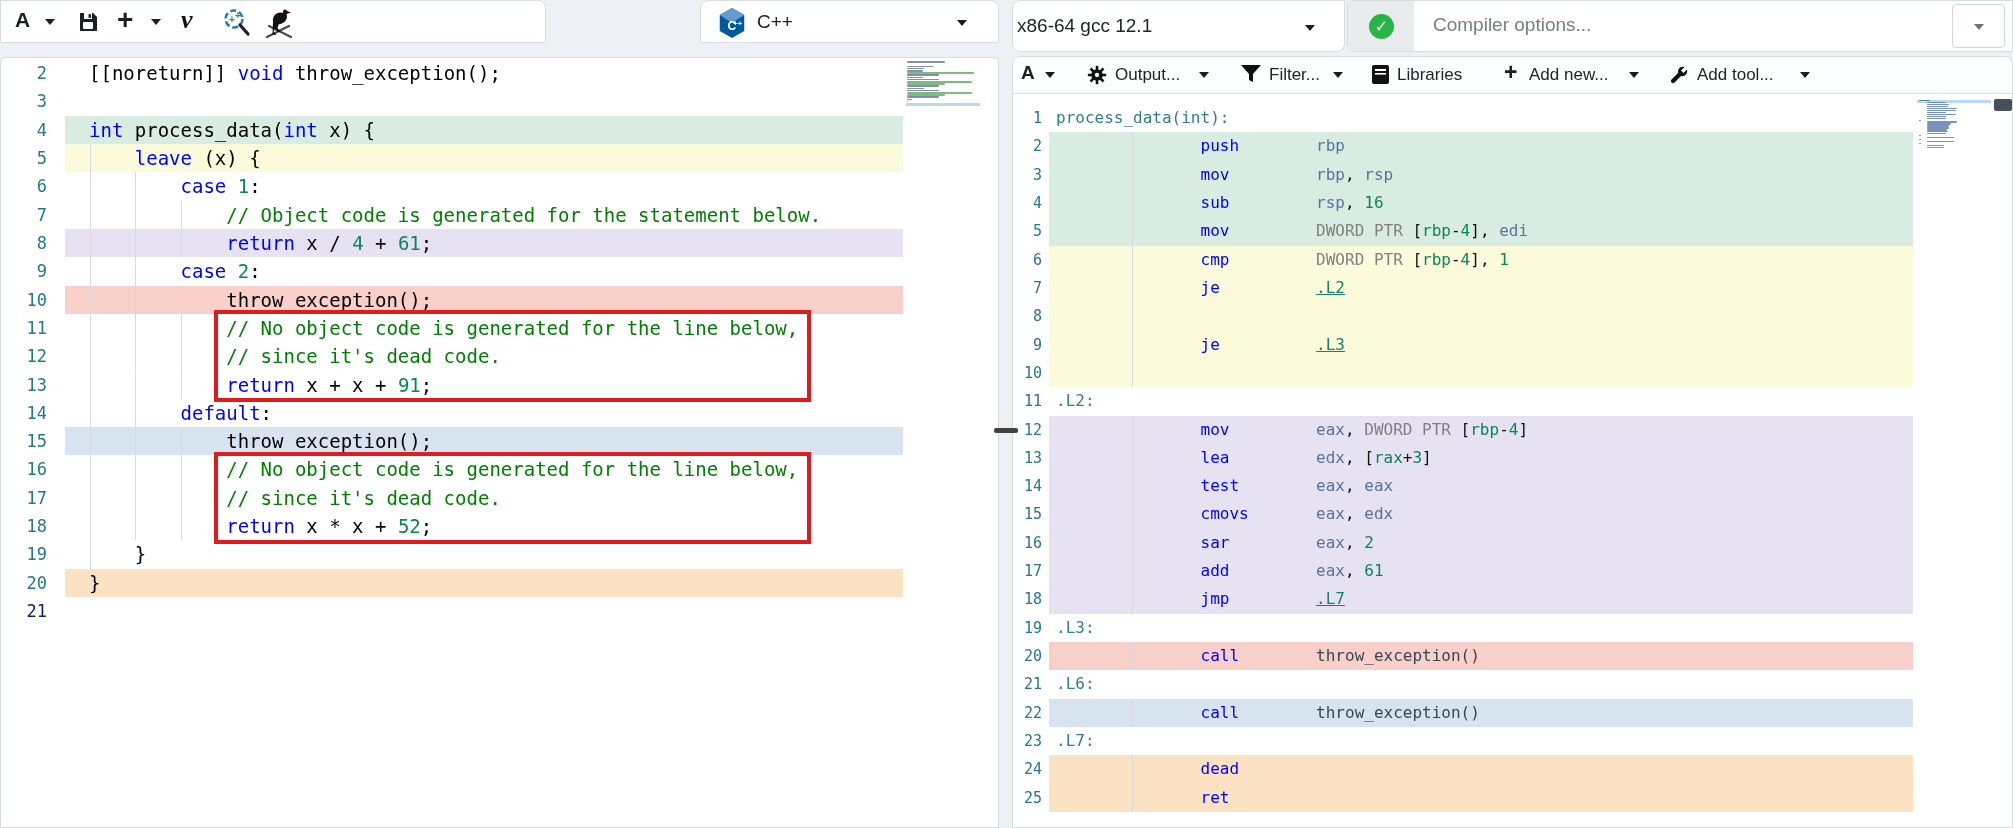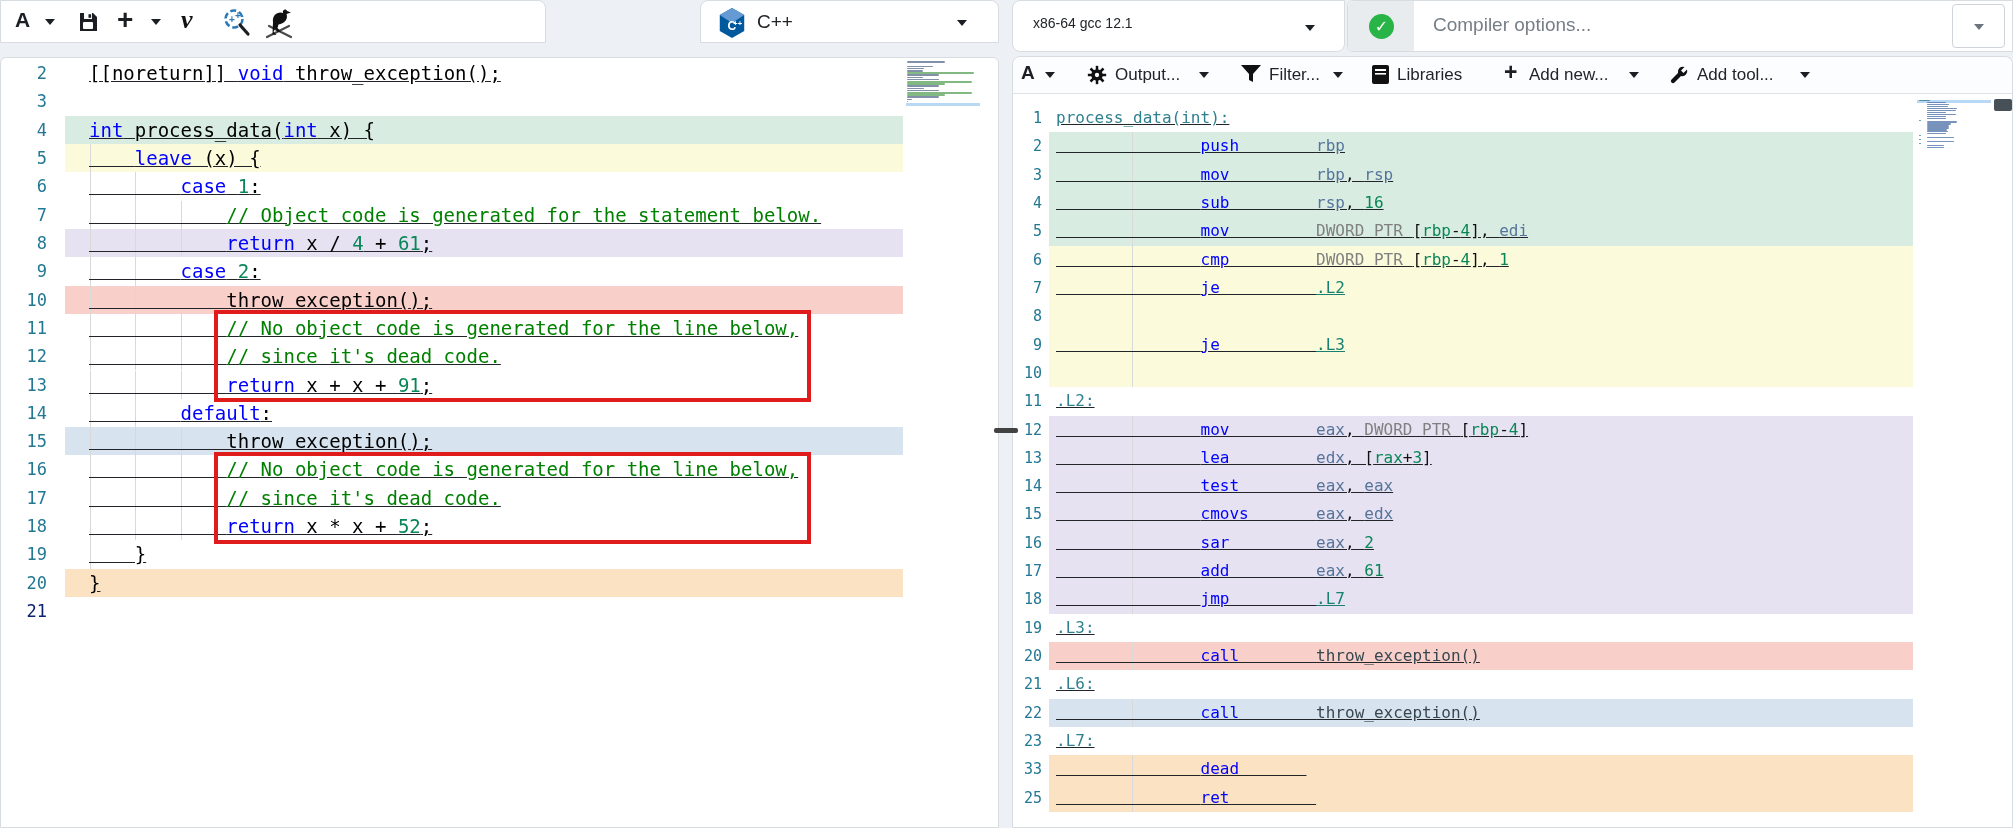--- a/index.html
+++ b/index.html
@@ -10,21 +10,21 @@
     font-family:"Liberation Sans",sans-serif;
     color:#212529;
   }
   .card{position:absolute;background:#fff;border:1px solid #d7dce1;box-sizing:border-box;}
   .abs{position:absolute;}
   .caret{display:inline-block;width:0;height:0;border-left:5px solid transparent;border-right:5px solid transparent;border-top:6px solid #1b1f23;}
   .caret.gray{border-top-color:#6c757d;}
   .tbtxt{font-size:17px;color:#212529;}
   
   .codewrap{position:absolute;overflow:hidden;}
-  .cline{position:absolute;white-space:pre;font-family:"DejaVu Sans Mono",monospace;text-decoration:underline;}
+  .cline{position:absolute;white-space:pre;font-family:"DejaVu Sans Mono",monospace;}
   .src-line{font-size:19px;line-height:28.3px;height:28.3px;left:88px;}
   .asm-line{font-size:16px;line-height:28.3px;height:28.3px;left:43px;}
   .gut{position:absolute;text-align:right;font-family:"DejaVu Sans Mono",monospace;}
   .src-gut{left:8px;width:38px;font-size:17px;line-height:28.3px;}
   .asm-gut{left:0px;width:29px;font-size:15px;line-height:28.3px;}
   .band{position:absolute;height:28.3px;}
   .guide{position:absolute;width:1px;height:28.3px;background:#d9d9d9;}
   
   .k{color:#0000ff}.c{color:#008000}.n{color:#098658}.d{color:#000}
   .op{color:#0000ff}.reg{color:#56749a}.ptr{color:#808080}.num{color:#098658}
@@ -73,21 +73,21 @@
     <polygon points="15,1 28,8.5 28,25.5 15,33 2,25.5 2,8.5" fill="#00589d"></polygon>
     <polygon points="15,1 28,8.5 15,17 2,8.5" fill="#659ad2"></polygon>
     <text x="15" y="24" font-size="13" font-weight="bold" fill="#ffffff" text-anchor="middle" font-family="Liberation Sans,sans-serif">C</text>
     <text x="21" y="20" font-size="8" font-weight="bold" fill="#ffffff" text-anchor="middle" font-family="Liberation Sans,sans-serif">++</text>
   </svg>
   <span class="abs" style="left:56px;top:10px;font-size:19px;">C++</span>
   <span class="abs caret" style="left:256px;top:19px;"></span>
 </div>
 
 <div class="card" style="left:1012px;top:0;width:333px;height:52px;border-radius:8px 0 8px 8px;">
-  <span class="abs" style="left:20px;top:14px;font-size:14px;">x86-64 gcc 12.1</span>
+  <span class="abs" style="left:4px;top:14px;font-size:19px;">x86-64 gcc 12.1</span>
   <span class="abs caret" style="left:292px;top:24px;"></span>
 </div>
 
 <div class="card" style="left:1347px;top:0;width:666px;height:52px;border-radius:6px 0 0 6px;">
   <div class="abs" style="left:0;top:0;width:66px;height:50px;background:#e9ecef;border-radius:6px 0 0 6px;"></div>
   <div class="abs" style="left:21px;top:13px;width:25px;height:25px;border-radius:50%;background:#28b446;color:#fff;text-align:center;font-family:'DejaVu Sans',sans-serif;font-size:16px;font-weight:bold;line-height:25px;">✓</div>
   <div class="abs" style="left:66px;top:0;width:534px;height:50px;background:#fff;">
     <span class="abs phtxt" style="left:19px;top:13px;">Compiler options...</span>
   </div>
   <div class="abs" style="left:604px;top:3px;width:53px;height:44px;border:1px solid #ced4da;border-radius:4px;background:#fff;box-sizing:border-box;">
@@ -330,21 +330,21 @@
     <div class="cline asm-line" style="top: 549.08px;"><span>               </span><span class="op">call        </span><span class="fn">throw_exception()</span></div>
     <div class="gut asm-gut" style="top: 577.4px; color: rgb(35, 120, 147);">21</div>
     <div class="cline asm-line" style="top: 577.4px;"><span class="lbl">.L6:</span></div>
     <div class="band" style="left: 36px; top: 605.72px; width: 864px; background: rgb(215, 228, 239);"></div>
     <div class="gut asm-gut" style="top: 605.72px; color: rgb(35, 120, 147);">22</div>
     <div class="guide" style="left: 119px; top: 605.72px;"></div>
     <div class="cline asm-line" style="top: 605.72px;"><span>               </span><span class="op">call        </span><span class="fn">throw_exception()</span></div>
     <div class="gut asm-gut" style="top: 634.04px; color: rgb(35, 120, 147);">23</div>
     <div class="cline asm-line" style="top: 634.04px;"><span class="lbl">.L7:</span></div>
     <div class="band" style="left: 36px; top: 662.36px; width: 864px; background: rgb(251, 226, 195);"></div>
-    <div class="gut asm-gut" style="top: 662.36px; color: rgb(35, 120, 147);">33</div>
+    <div class="gut asm-gut" style="top: 662.36px; color: rgb(35, 120, 147);">24</div>
     <div class="guide" style="left: 119px; top: 662.36px;"></div>
     <div class="cline asm-line" style="top: 662.36px;"><span>               </span><span class="op">dead       </span></div>
     <div class="band" style="left: 36px; top: 690.68px; width: 864px; background: rgb(251, 226, 195);"></div>
     <div class="gut asm-gut" style="top: 690.68px; color: rgb(35, 120, 147);">25</div>
     <div class="guide" style="left: 119px; top: 690.68px;"></div>
     <div class="cline asm-line" style="top: 690.68px;"><span>               </span><span class="op">ret         </span></div>
   </div>
 
 <div id="asm-minimap" class="mini" style="left:1917px;top:93px;width:74px;height:130px;">
     <div style="position: absolute; left: 0px; top: 7px; width: 74px; height: 2.6px; background: rgb(185, 216, 243);"></div>

